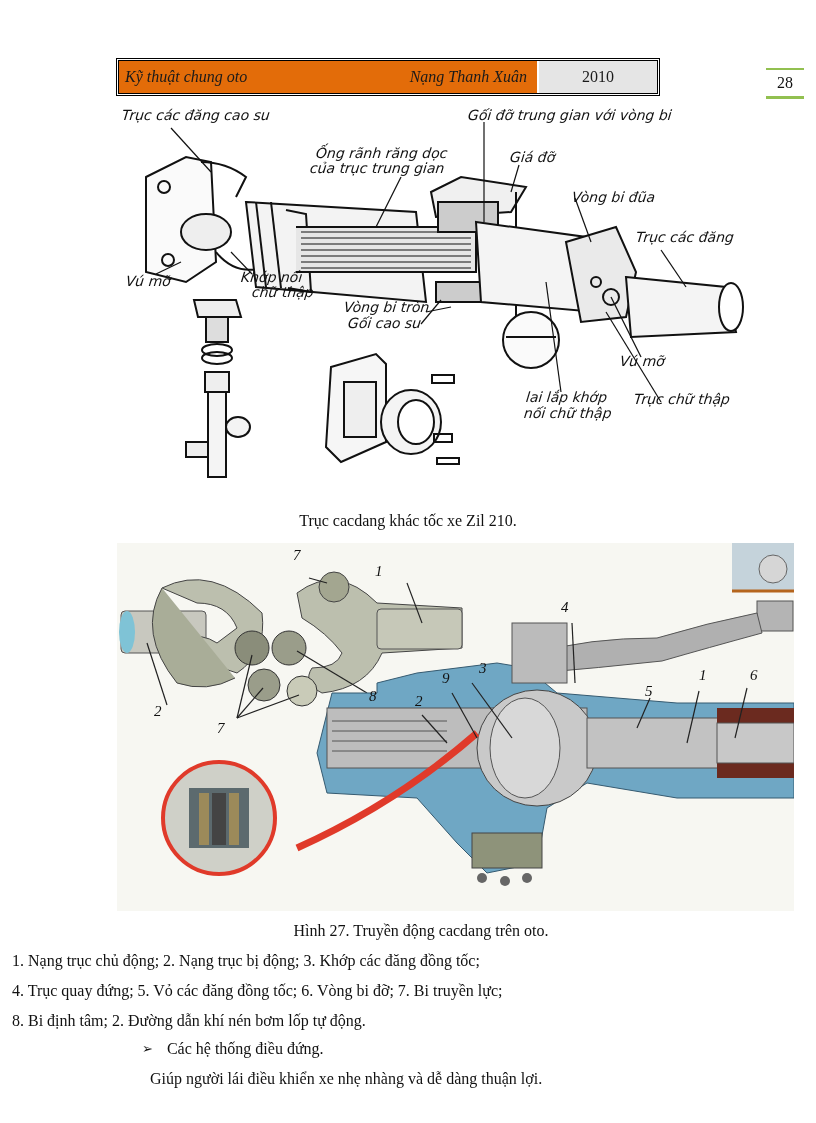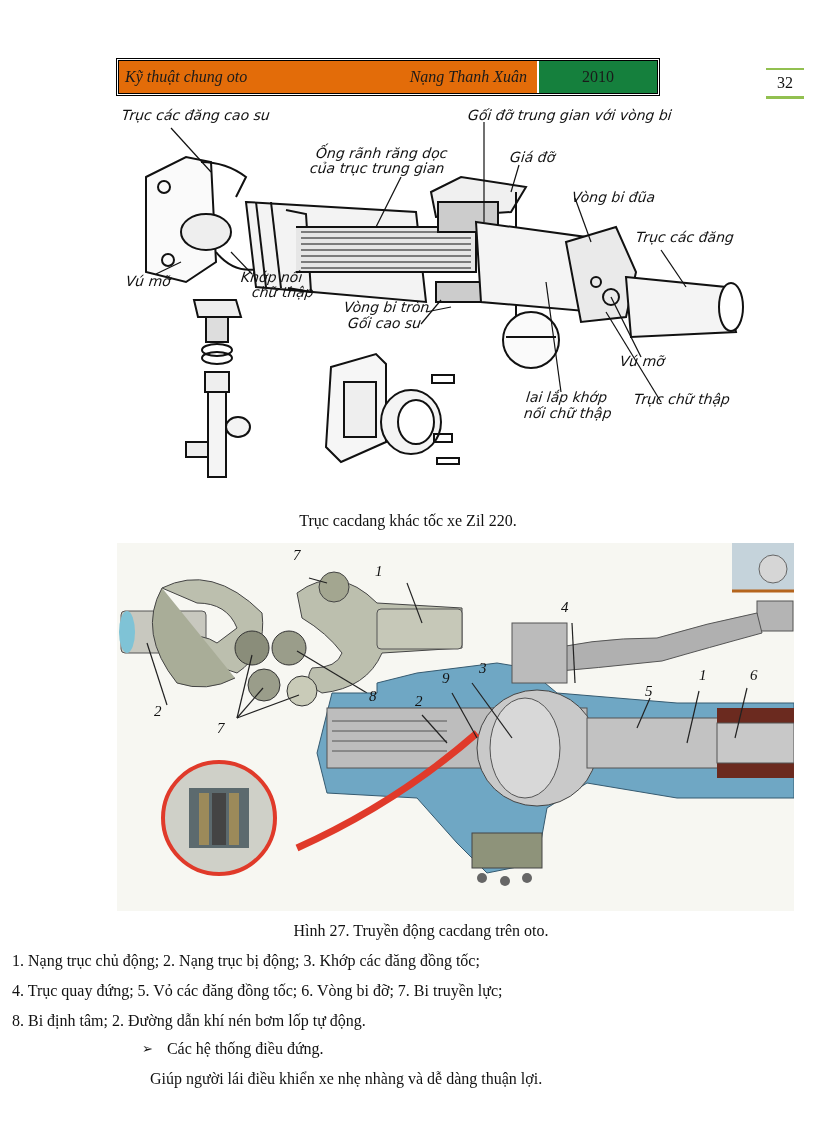--- a/index.html
+++ b/index.html
@@ -1,21 +1,21 @@
 <!DOCTYPE html>
 <html><head>
   <meta charset="utf-8">
   <style>
     html, body { margin: 0; padding: 0; background: #ffffff; }
     body { width: 816px; height: 1123px; position: relative; overflow: hidden; font-family: "Liberation Serif", "DejaVu Serif", serif; color: #111; }
 
     
     .header { position: absolute; left: 116px; top: 58px; width: 544px; height: 38px; border: 3px double #000; box-sizing: border-box; display: flex; }
     .header .title-cell { flex: 1; background: #e36c09; display: flex; align-items: center; justify-content: space-between; padding: 0 10px 0 6px; font-style: italic; font-size: 16px; color: #1a1a1a; }
-    .header .year-cell { width: 118px; background: #15803d; border-left: 2px solid #fff; display: flex; align-items: center; justify-content: center; font-size: 16px; color: #1a1a1a; }
+    .header .year-cell { width: 118px; background: #e5e5e5; border-left: 2px solid #fff; display: flex; align-items: center; justify-content: center; font-size: 16px; color: #1a1a1a; }
     .page-num { position: absolute; left: 766px; top: 68px; width: 38px; height: 26px; border-top: 2px solid #92c050; border-bottom: 3px solid #92c050; text-align: center; font-size: 16px; line-height: 26px; }
 
     
     .fig1 { position: absolute; left: 116px; top: 102px; width: 640px; height: 400px; }
     .fig1 svg { width: 100%; height: 100%; }
     .lbl { position: absolute; font-family: "DejaVu Sans", sans-serif; font-style: italic; font-size: 14px; color: #111; white-space: nowrap; line-height: 15px; transform: skewX(-6deg); }
 
     .caption { position: absolute; left: 0; width: 816px; text-align: center; font-size: 16px; }
 
     
@@ -33,21 +33,21 @@
 
 <div class="header">
   <div class="title-cell">
     <span>Kỹ thuật chung oto</span>
     <span>Nạng Thanh Xuân</span>
   </div>
   <div class="year-cell">
     <span>2010</span>
   </div>
 </div>
-<div class="page-num">32</div>
+<div class="page-num">28</div>
 
 <div class="fig1">
   <svg viewBox="0 0 640 400">
     <g fill="none" stroke="#111" stroke-width="2">
 
       <path d="M30 75 L70 55 L95 60 L100 160 L70 180 L30 170 Z" fill="#fafafa"></path>
       <circle cx="48" cy="85" r="6"></circle>
         <circle cx="52" cy="158" r="6"></circle>
 
       <ellipse cx="90" cy="130" rx="25" ry="18" fill="#eee"></ellipse>
@@ -131,21 +131,21 @@
   <span class="lbl" style="left:10px;top:172px;">Vú mỡ</span>
   <span class="lbl" style="left:125px;top:168px;">Khớp nối</span>
   <span class="lbl" style="left:136px;top:183px;">chữ thập</span>
   <span class="lbl" style="left:228px;top:198px;">Vòng bi tròn</span>
   <span class="lbl" style="left:232px;top:214px;">Gối cao su</span>
   <span class="lbl" style="left:504px;top:252px;">Vú mỡ</span>
   <span class="lbl" style="left:410px;top:288px;">lai lắp khớp</span>
   <span class="lbl" style="left:408px;top:304px;">nối chữ thập</span>
   <span class="lbl" style="left:518px;top:290px;">Trục chữ thập</span>
 </div>
-<div class="caption" style="top:512px;">Trục cacdang khác tốc xe Zil 220.</div>
+<div class="caption" style="top:512px;">Trục cacdang khác tốc xe Zil 210.</div>
 
 <div class="fig2">
   <svg viewBox="0 0 677 368">
 
     <rect x="4" y="68" width="85" height="42" rx="4" fill="#c8c8bf" stroke="#555"></rect>
     <ellipse cx="10" cy="89" rx="8" ry="21" fill="#7fc3d6"></ellipse>
     <path d="M45 45 Q95 20 145 70 Q150 110 120 130 L90 120 Q70 115 68 95 Q85 90 100 100 L120 85 Q110 60 80 60 Z" fill="#bcbfae" stroke="#444"></path>
     <path d="M45 45 Q20 90 60 140 Q90 150 118 135" fill="#a9ad98" stroke="#444"></path>
     <path d="M180 50 Q220 20 260 60 L345 65 L345 105 L265 110 Q250 145 205 150 Q185 140 195 125 Q220 125 225 110 Q210 90 185 75 Z" fill="#bcbfae" stroke="#444"></path>
     <rect x="260" y="66" width="85" height="40" rx="4" fill="#c6c8b8" stroke="#555"></rect>

